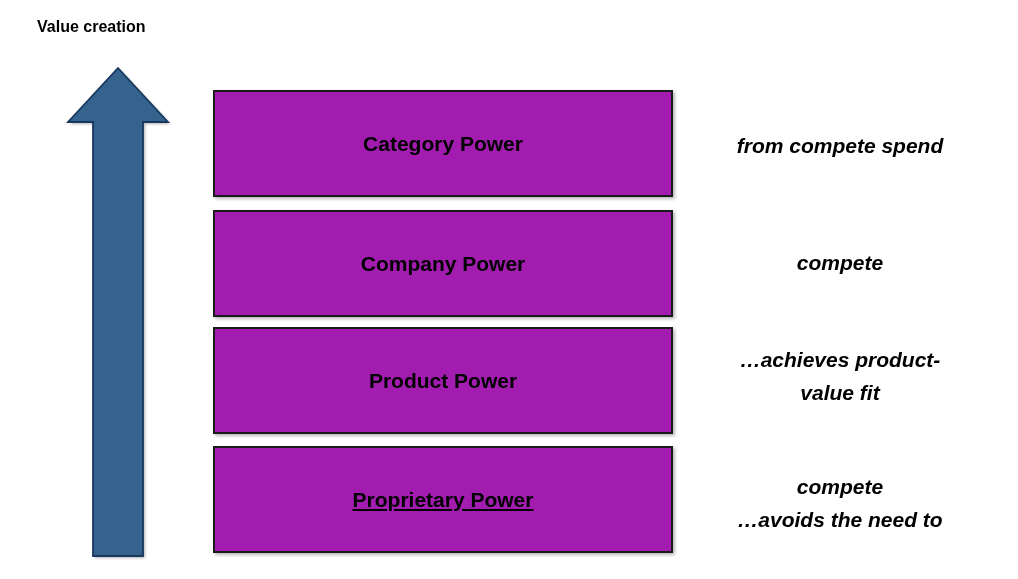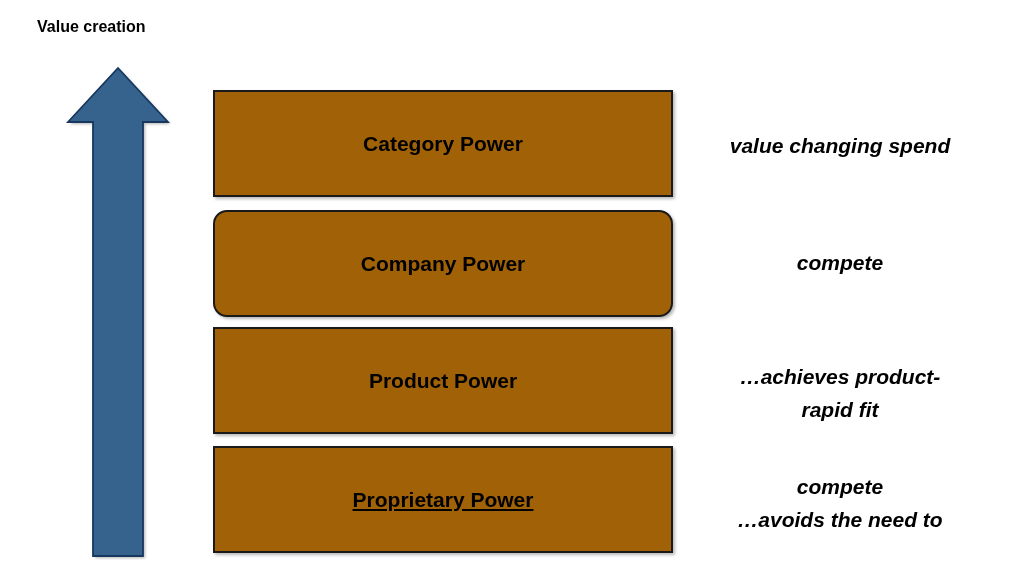--- a/index.html
+++ b/index.html
@@ -27,54 +27,54 @@
     top: 64px;
     width: 116px;
     height: 496px;
   }
   .arrow-wrap svg { display: block; }
   .power-box {
     position: absolute;
     left: 213px;
     width: 456px;
     height: 103px;
-    background: #a16207;
+    background: #a21caf;
     border: 2px solid #1a1a1a;
     box-shadow: 2px 2px 3px rgba(0,0,0,0.28);
     display: flex;
     align-items: center;
     justify-content: center;
   }
   .power-box .box-label {
     font-size: 21px;
     font-weight: bold;
     text-align: center;
   }
   .box-row-0 { top: 90px; }
-  .box-row-1 { top: 210px; border-radius: 14px; }
+  .box-row-1 { top: 210px; }
   .box-row-2 { top: 327px; }
   .box-row-3 { top: 446px; text-decoration: underline; }
   .annotation {
     position: absolute;
     left: 700px;
     width: 280px;
     height: 107px;
     display: flex;
     flex-direction: column;
     align-items: center;
     justify-content: center;
     text-align: center;
     font-size: 21px;
     font-weight: bold;
     font-style: italic;
     line-height: 1.55;
   }
   .ann-row-0 { top: 93px; }
   .ann-row-1 { top: 210px; }
-  .ann-row-2 { top: 340px; align-items: center; }
+  .ann-row-2 { top: 323px; align-items: center; }
   .ann-row-3 { top: 450px; }
 </style>
 </head>
 <body>
 
 <div class="axis-label">Value creation</div>
 
 <div class="arrow-wrap">
   <svg width="116" height="496" viewBox="0 0 116 496">
     <defs>
@@ -94,25 +94,25 @@
   <span class="box-label">Company Power</span>
 </div>
 <div class="power-box box-row-2">
   <span class="box-label">Product Power</span>
 </div>
 <div class="power-box box-row-3">
   <span class="box-label">Proprietary Power</span>
 </div>
 
 <div class="annotation ann-row-0">
-  <span>value changing spend</span>
+  <span>from compete spend</span>
 </div>
 <div class="annotation ann-row-1">
   <span>compete</span>
 </div>
 <div class="annotation ann-row-2">
   <span>…achieves product-</span>
-  <span>rapid fit</span>
+  <span>value fit</span>
 </div>
 <div class="annotation ann-row-3">
   <span>compete</span>
   <span>…avoids the need to</span>
 </div>
 
 </body></html>

